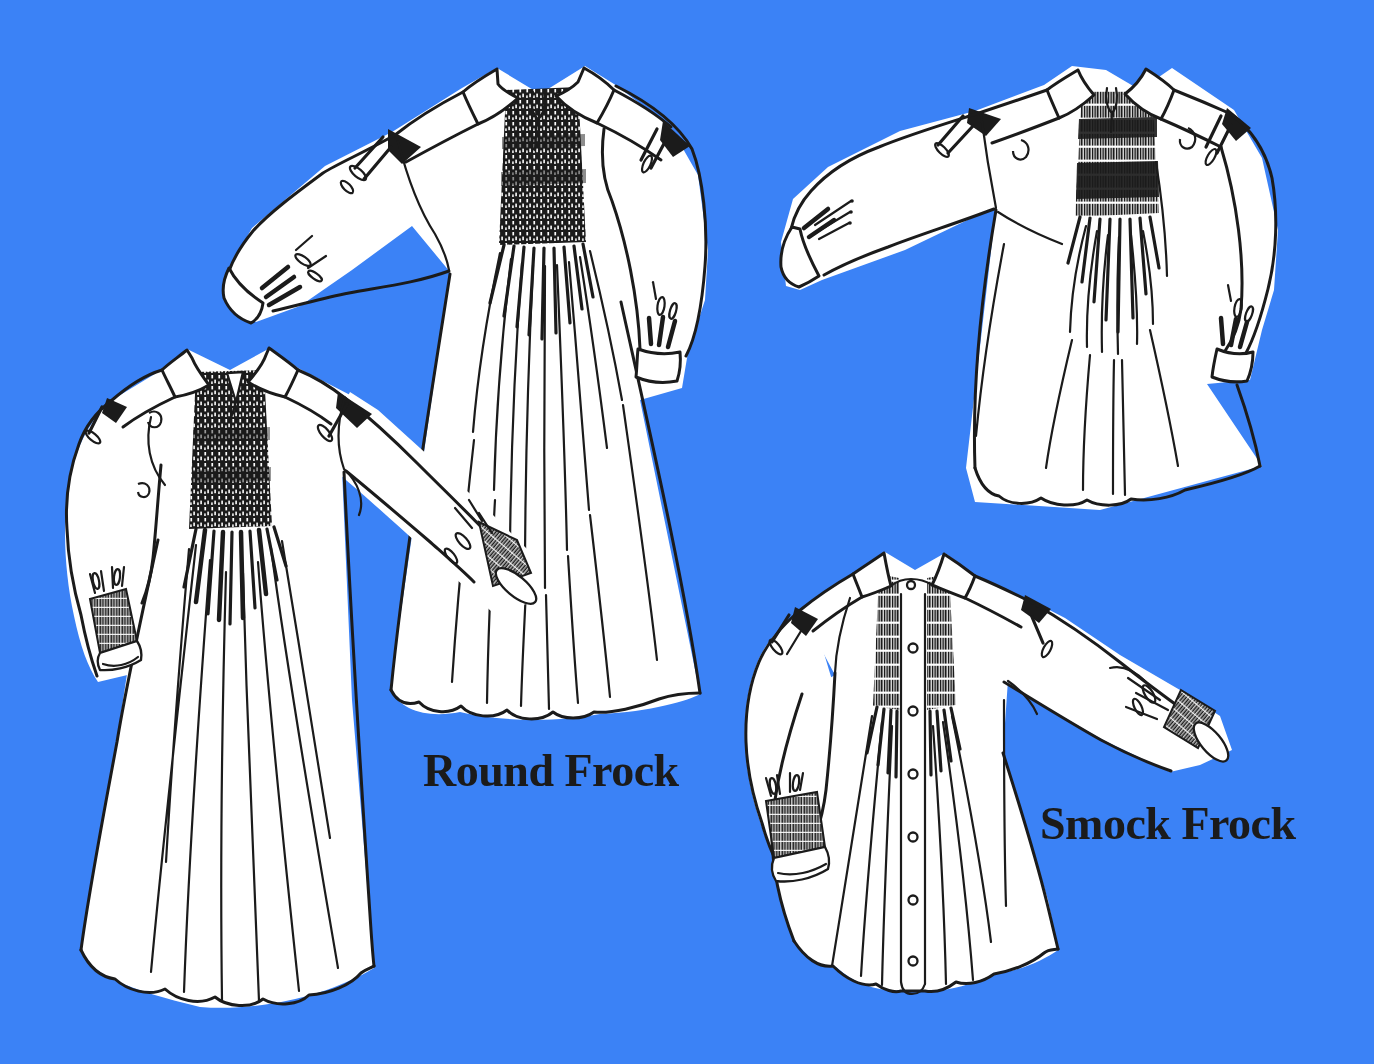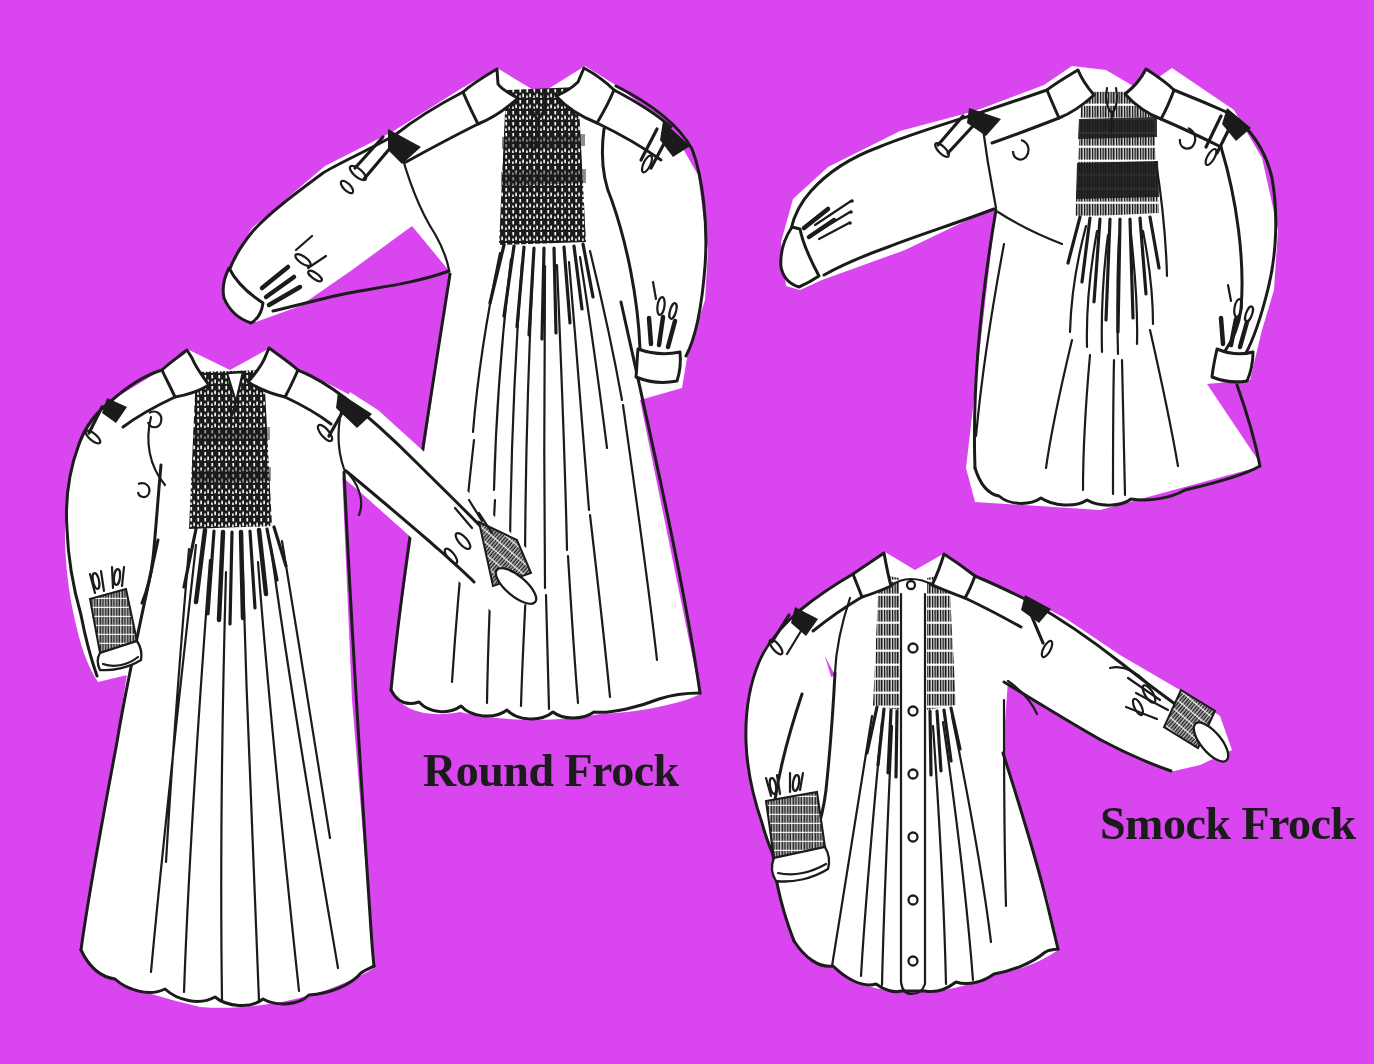--- a/index.html
+++ b/index.html
@@ -1,22 +1,22 @@
 <!DOCTYPE html>
 <html><head>
 <meta charset="utf-8">
 <style>
   html,body{margin:0;padding:0;background:#fff;}
-  .canvas{position:relative;width:1374px;height:1064px;background:#d946ef;overflow:hidden;
+  .canvas{position:relative;width:1374px;height:1064px;background:#3b82f6;overflow:hidden;
           font-family:"Liberation Serif", serif;}
   .canvas svg{position:absolute;left:0;top:0;}
   .caption{position:absolute;color:#1b1b1b;font-weight:700;font-size:46px;
            letter-spacing:-0.5px;white-space:nowrap;}
   #lbl-round{left:423px;top:744px;}
-  #lbl-smock{left:1100px;top:797px;}
+  #lbl-smock{left:1040px;top:797px;}
   
   .o  {fill:none;stroke:#1b1b1b;stroke-width:3;stroke-linecap:round;stroke-linejoin:round;}
   .o2 {fill:none;stroke:#1b1b1b;stroke-width:2.2;stroke-linecap:round;stroke-linejoin:round;}
   .of {fill:#ffffff;stroke:#1b1b1b;stroke-width:3;stroke-linecap:round;stroke-linejoin:round;}
   .of2{fill:#ffffff;stroke:#1b1b1b;stroke-width:2.3;stroke-linecap:round;stroke-linejoin:round;}
   .sil{fill:#ffffff;stroke:none;}
   .blk{fill:#1b1b1b;stroke:none;}
   .g2 {fill:none;stroke:#1b1b1b;stroke-width:2.2;stroke-linecap:round;}
   .g3 {fill:none;stroke:#1b1b1b;stroke-width:3.2;stroke-linecap:round;}
   .g45{fill:none;stroke:#1b1b1b;stroke-width:4.5;stroke-linecap:round;}

